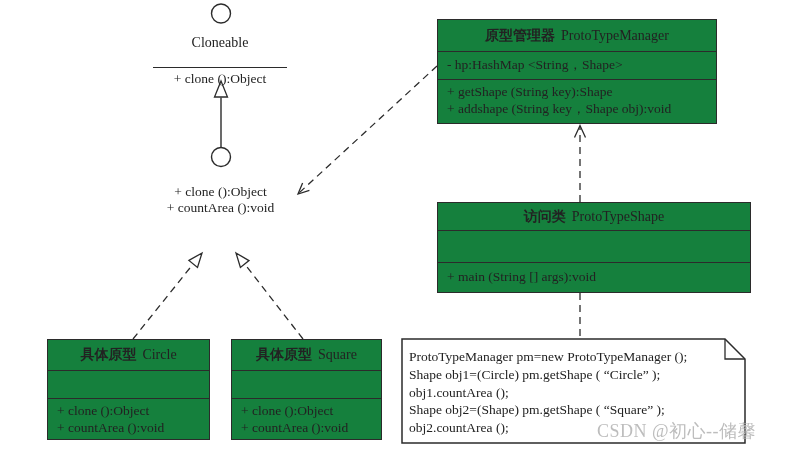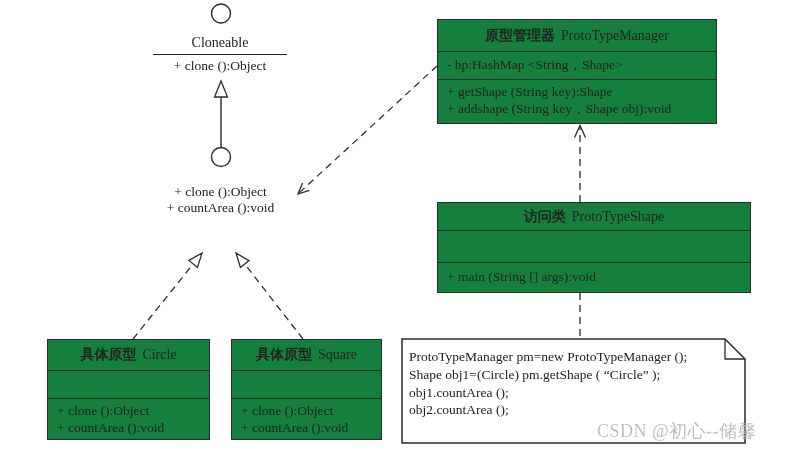--- a/index.html
+++ b/index.html
@@ -5,21 +5,21 @@
   html, body { margin:0; padding:0; background:#fff; }
   .stage {
     position:relative; width:785px; height:450px; background:#fff;
     font-family:"Liberation Serif", serif; color:#222; overflow:hidden;
   }
   .layer { position:absolute; left:0; top:0; }
 
   
   .iface { position:absolute; text-align:center; }
   .iface-name {
-    font-size:14px; line-height:16px; padding-bottom:3px;
+    font-size:14px; line-height:16px; padding-bottom:16px;
     border-bottom:1.6px solid #2b2b2b;
   }
   .iface-methods { padding-top:3px; font-size:13.5px; line-height:15.5px; }
 
   
   .uml-class {
     position:absolute; background:#15803d; border:1.5px solid #2b2b2b;
     display:flex; flex-direction:column; box-sizing:border-box;
   }
   .uml-title {
@@ -139,18 +139,19 @@
     <div class="uml-methods">
       <div>+ clone ():Object</div>
       <div>+ countArea ():void</div>
     </div>
   </div>
 
   <div class="note-text" style="left:409px; top:348px; width:330px;">
     <div>ProtoTypeManager pm=new ProtoTypeManager ();</div>
     <div>Shape obj1=(Circle) pm.getShape ( “Circle” );</div>
     <div>obj1.countArea ();</div>
+    <div>Shape obj2=(Shape) pm.getShape ( “Square” );</div>
     <div>obj2.countArea ();</div>
   </div>
 
   <div class="watermark" style="color: rgb(189, 189, 189);">CSDN @初心--储馨</div>
 
 </div>
 
 </body></html>

